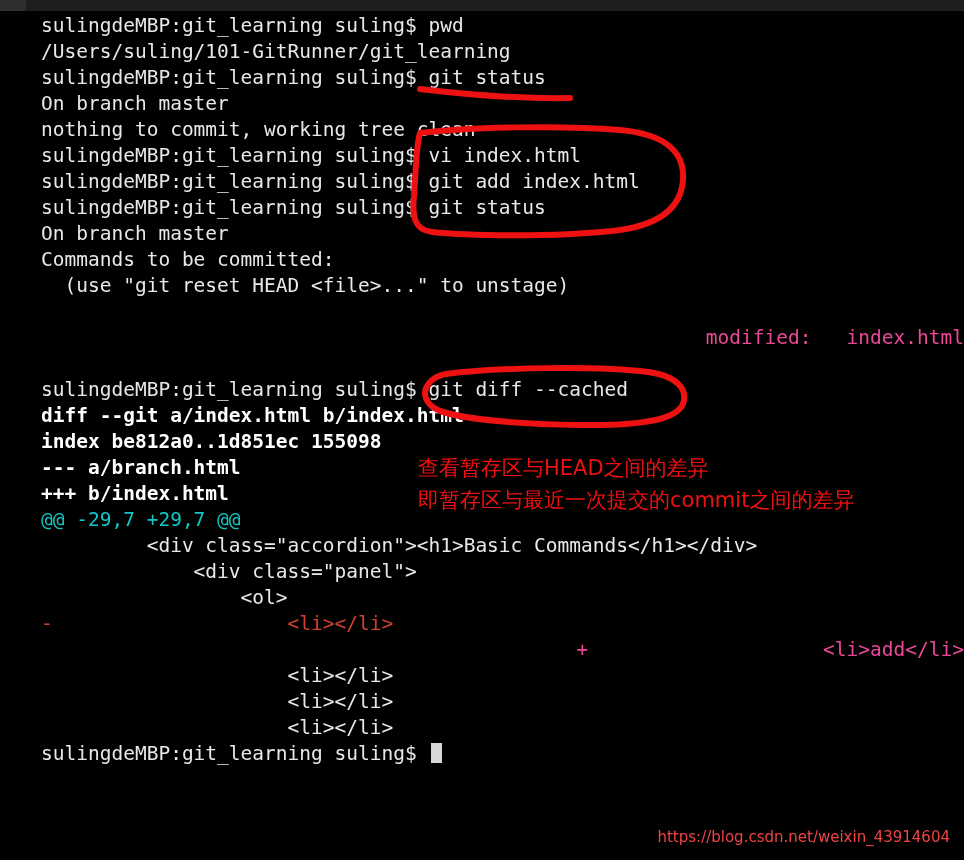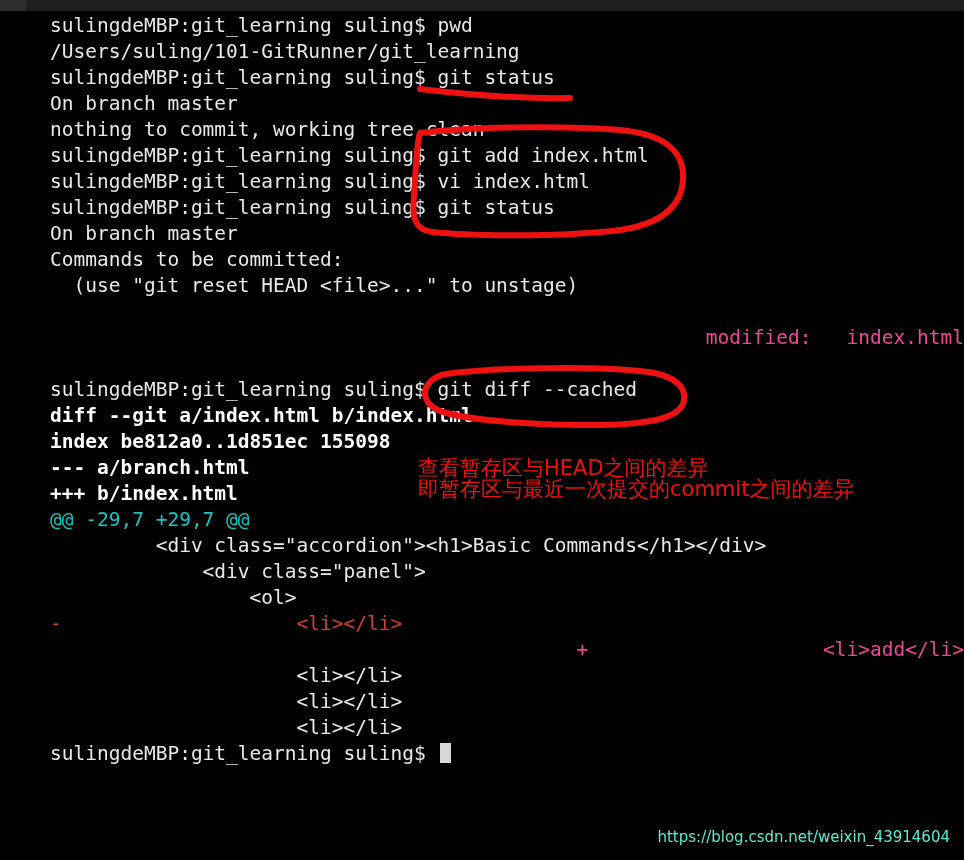--- a/index.html
+++ b/index.html
@@ -38,21 +38,21 @@
     background: #2e2e2e;
   }
 
   
   .term {
     position: absolute;
     top: 11px;
     left: 0;
     width: 964px;
     height: 849px;
-    padding: 2px 0 0 9px;
+    padding: 2px 0 0 0;
     box-sizing: border-box;
   }
 
   .line {
     height: 26px;
     line-height: 26px;
     font-size: 19.5px;
     color: #e8e8e8;
     white-space: pre;
     padding-left: 41px;
@@ -89,50 +89,50 @@
   .note {
     position: absolute;
     color: #f01010;
     font-family: "DejaVu Sans", "Liberation Sans", sans-serif;
     font-weight: normal;
     font-size: 21px;
     line-height: 26px;
     white-space: pre;
   }
   .note-1 { left: 418px; top: 455px; }
-  .note-2 { left: 418px; top: 476px; }
+  .note-2 { left: 418px; top: 487px; }
 
   
   .watermark {
     position: absolute;
     right: 14px;
     bottom: 14px;
-    color: #5eead4;
+    color: #ef4444;
     font-family: "DejaVu Sans", "Liberation Sans", sans-serif;
     font-size: 15px;
     white-space: pre;
   }
 </style>
 </head>
 <body>
 
 <div id="screen">
 
   <div class="topbar">
     <div class="topbar-nub"></div>
   </div>
 
   <div class="term" id="term-body">
       <div class="line c-white">sulingdeMBP:git_learning suling$ pwd</div>
       <div class="line c-white">/Users/suling/101-GitRunner/git_learning</div>
       <div class="line c-white">sulingdeMBP:git_learning suling$ git status</div>
       <div class="line c-white">On branch master</div>
       <div class="line c-white">nothing to commit, working tree clean</div>
+      <div class="line c-white">sulingdeMBP:git_learning suling$ vi index.html</div>
       <div class="line c-white">sulingdeMBP:git_learning suling$ git add index.html</div>
-      <div class="line c-white">sulingdeMBP:git_learning suling$ vi index.html</div>
       <div class="line c-white">sulingdeMBP:git_learning suling$ git status</div>
       <div class="line c-white">On branch master</div>
       <div class="line c-white">Commands to be committed:</div>
       <div class="line c-white">  (use "git reset HEAD &lt;file&gt;..." to unstage)</div>
       <div class="line c-white blank"></div>
       <div class="line c-green">        modified:   index.html</div>
       <div class="line c-white blank"></div>
       <div class="line c-white">sulingdeMBP:git_learning suling$ git diff --cached</div>
       <div class="line c-bold">diff --git a/index.html b/index.html</div>
       <div class="line c-bold">index be812a0..1d851ec 155098</div>

